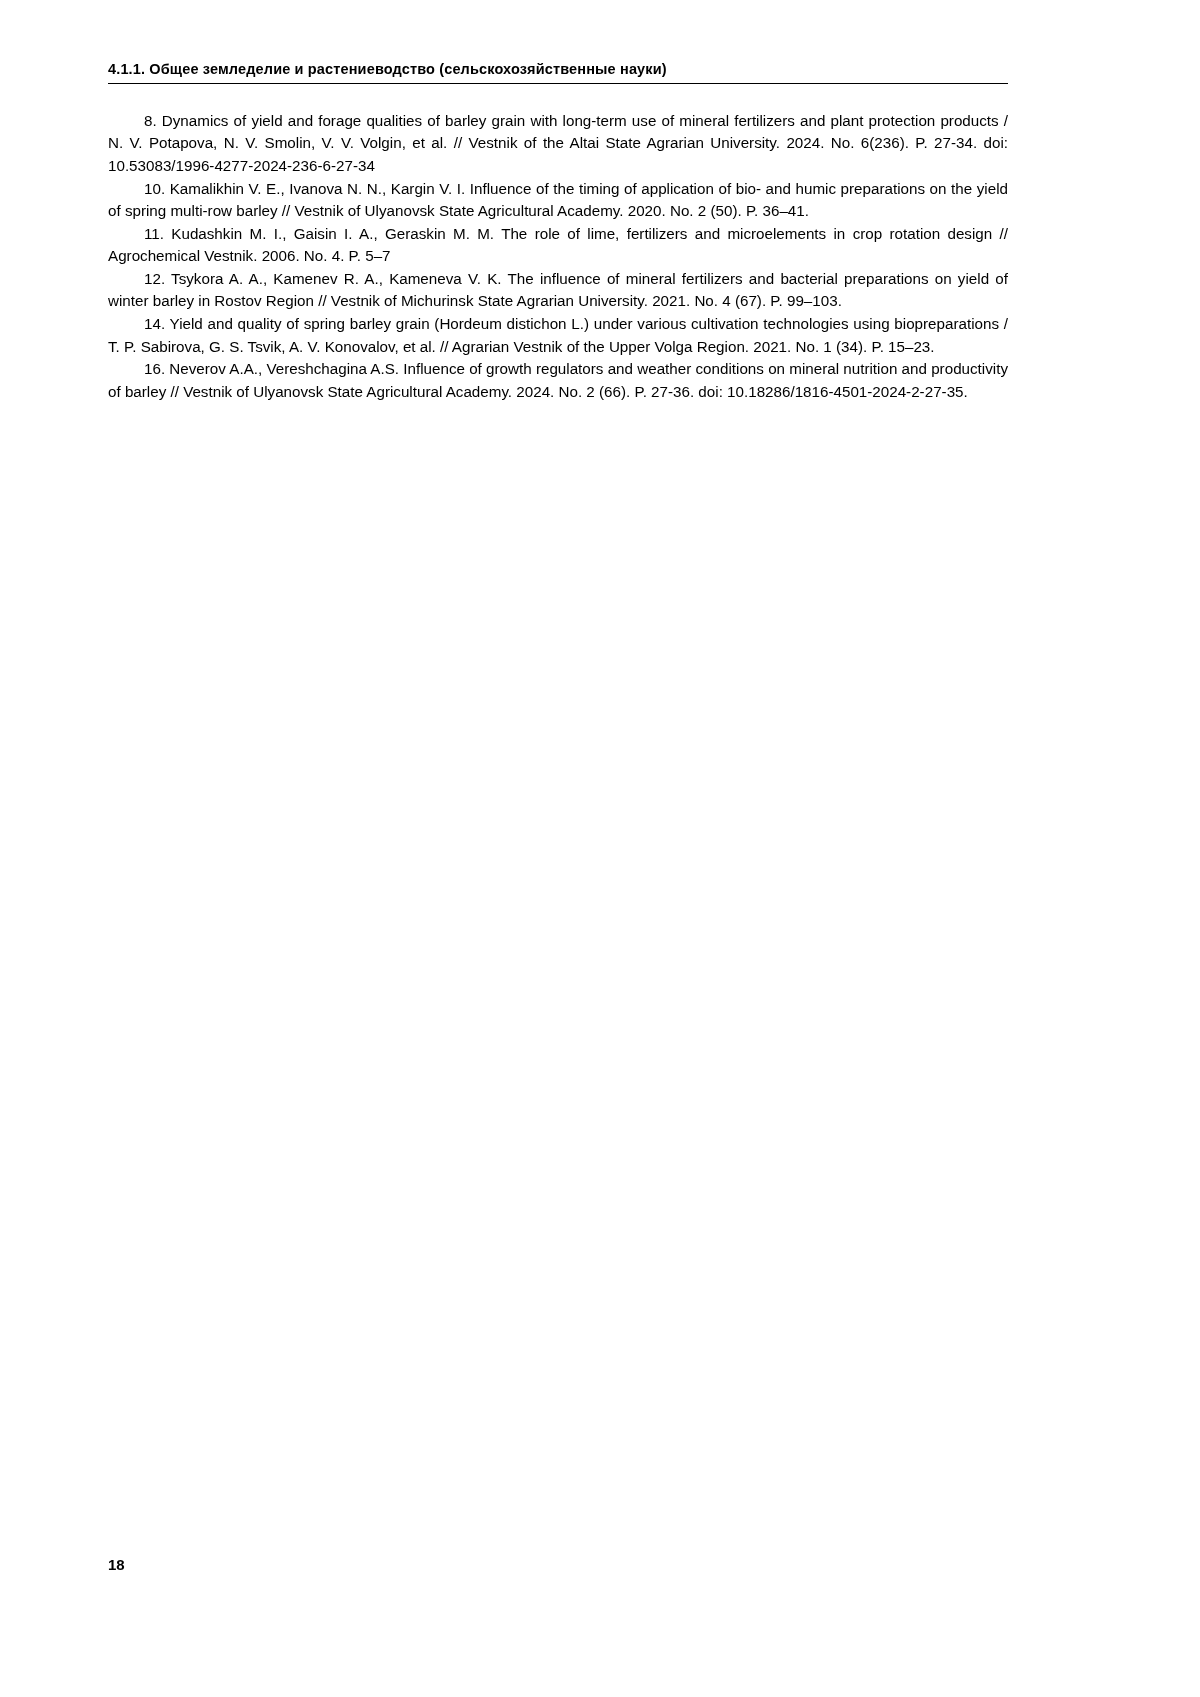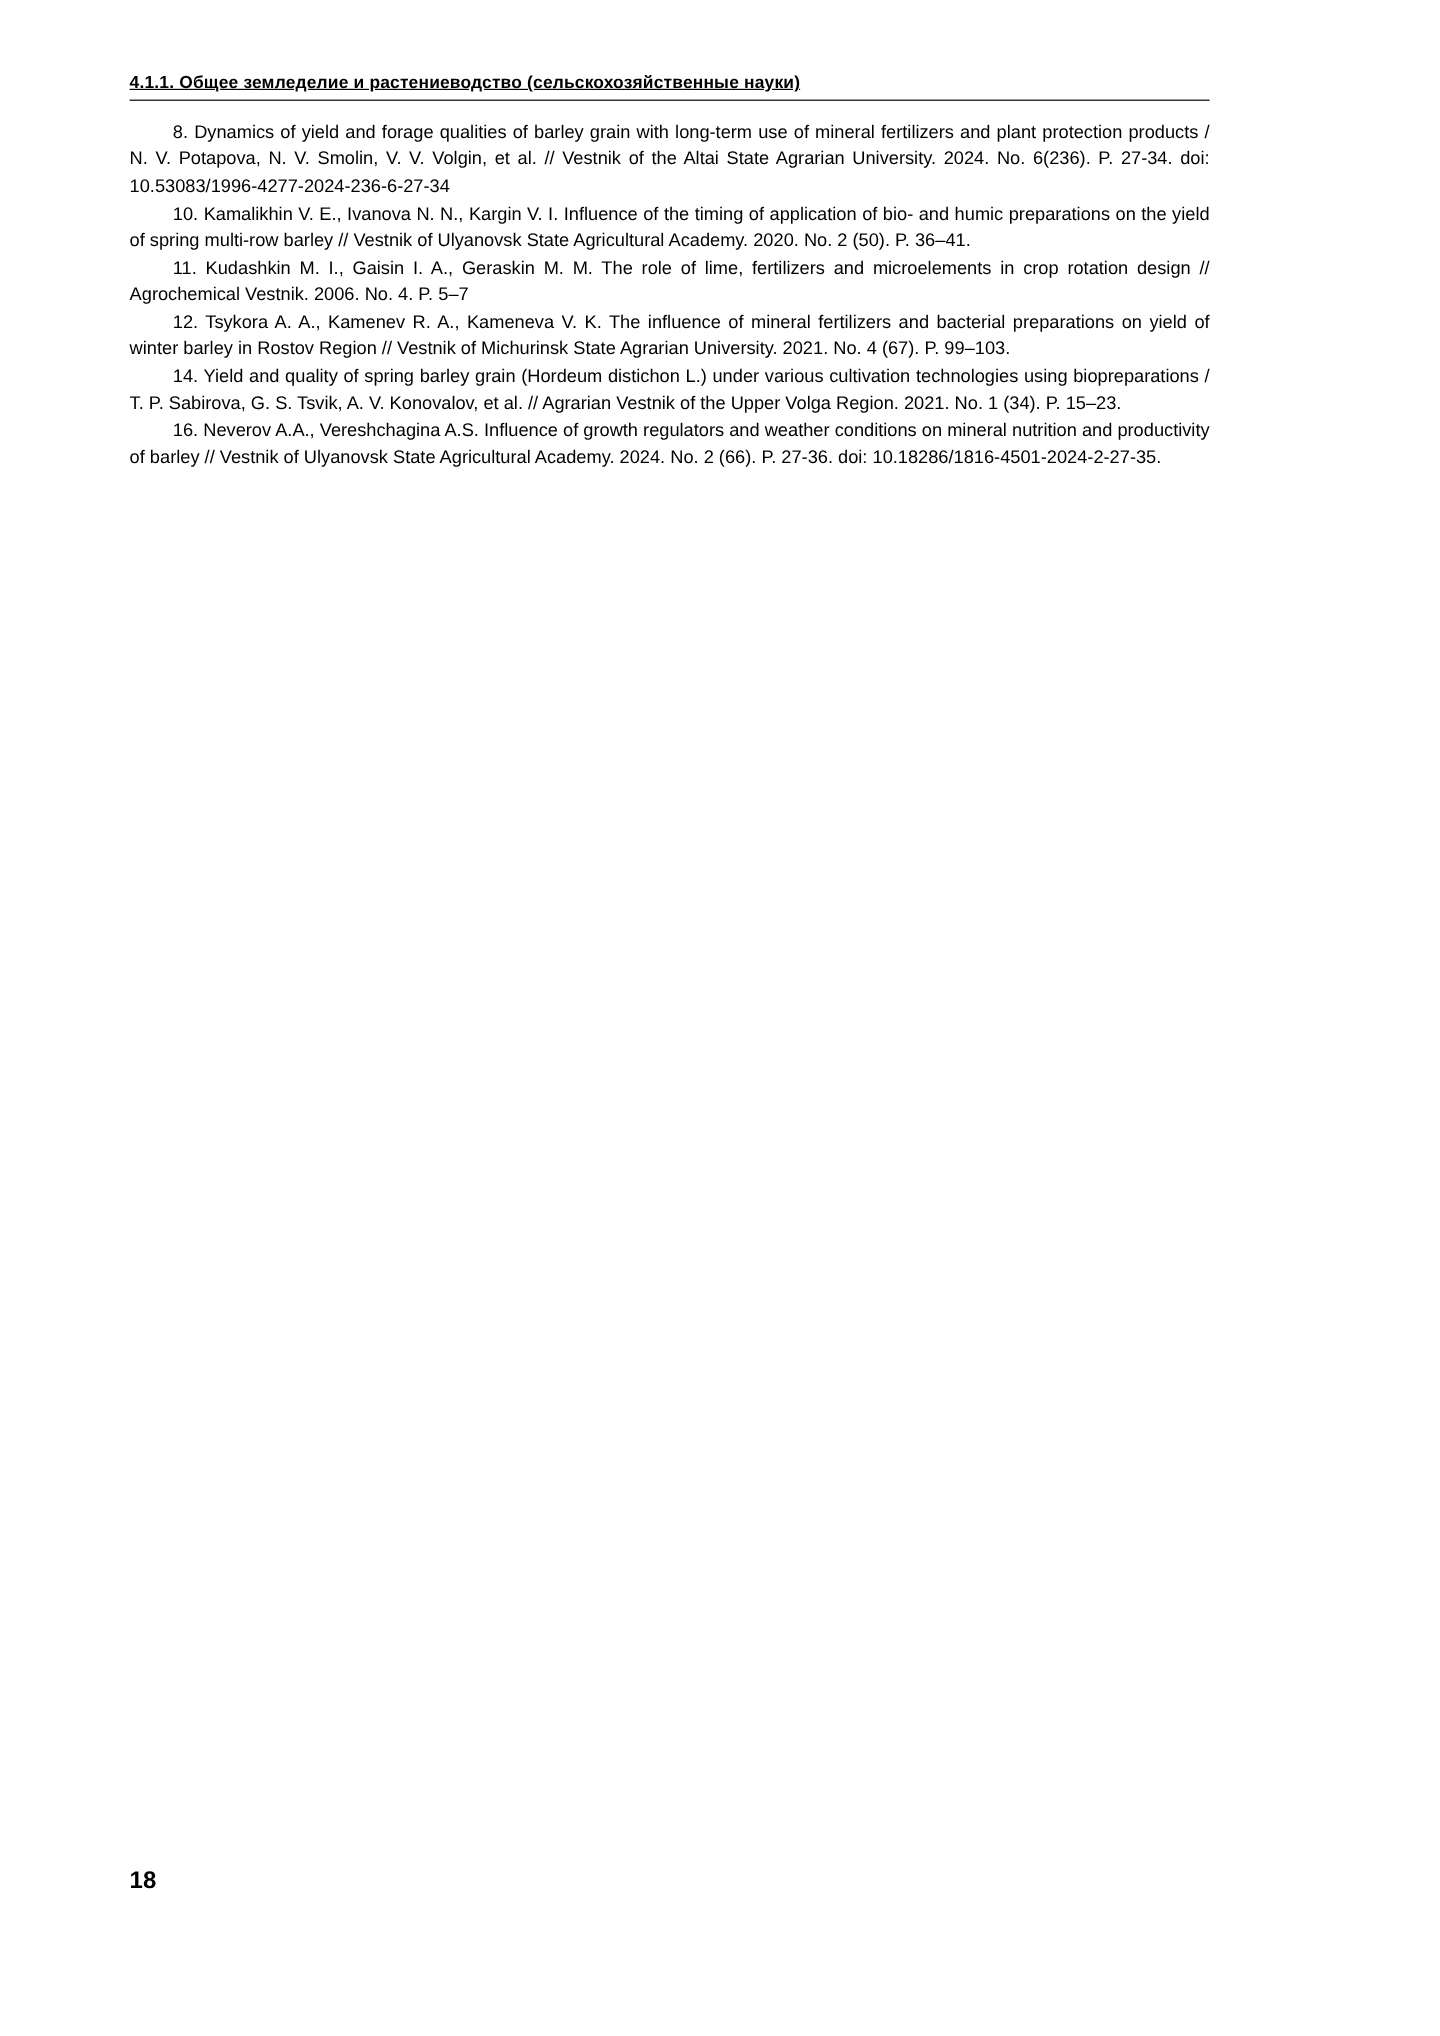--- a/index.html
+++ b/index.html
@@ -25,39 +25,38 @@
     top: 60px;
     width: 900px;
   }
   .running-head {
     font-size: 14.5px;
     font-weight: bold;
     letter-spacing: 0.01em;
     padding-bottom: 5px;
     border-bottom: 1.4px solid #000000;
     line-height: 1.25;
-    text-decoration: underline;
   }
   .refs {
-    margin-top: 16px;
+    margin-top: 26px;
     font-size: 15.2px;
     line-height: 1.47;
     text-align: justify;
     text-justify: inter-word;
     hyphens: auto;
   }
   .ref-item {
     text-indent: 36px;
     margin: 0 0 0.5px 0;
   }
   .page-number {
     position: absolute;
     left: 108px;
     top: 1556px;
-    font-size: 20px;
+    font-size: 15px;
     font-weight: bold;
   }
 </style>
 </head>
 <body>
 
 <div class="page">
 
   <div class="content">
 

